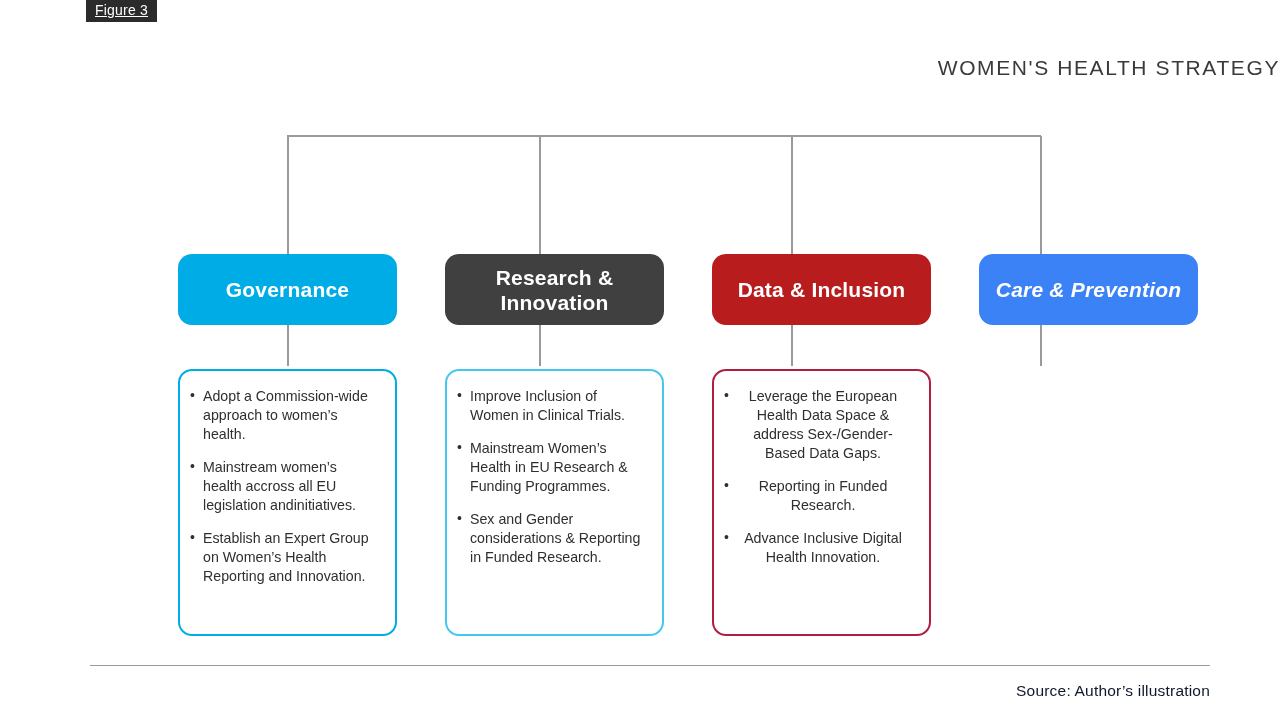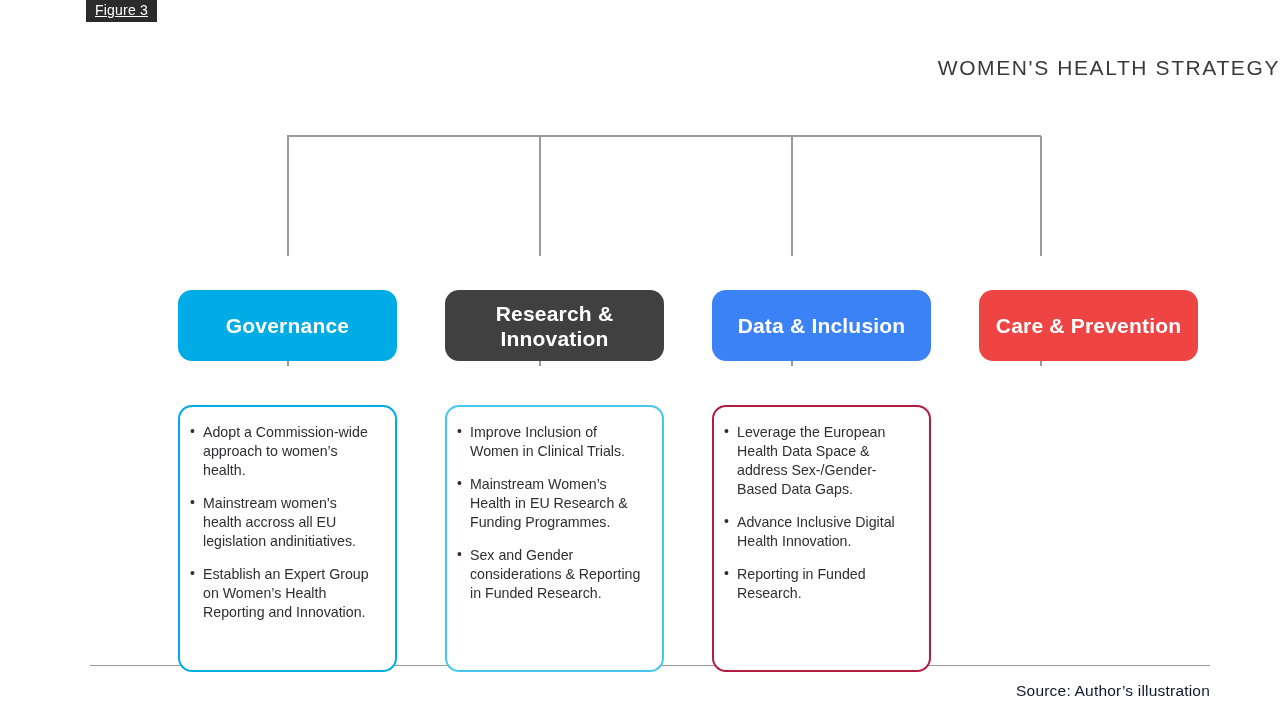--- a/index.html
+++ b/index.html
@@ -59,21 +59,20 @@
   
   #columns {
     position: absolute;
     left: 178px;
     top: 254px;
     width: 1020px;
     height: 382px;
     display: flex;
     justify-content: space-between;
     align-items: flex-start;
-    margin-top: 36px;
   }
   .column {
     width: 219px;
     display: flex;
     flex-direction: column;
     align-items: stretch;
   }
   .col-header {
     height: 71px;
     border-radius: 14px;
@@ -189,30 +188,30 @@
     <div class="col-body" style="border-color: rgb(69, 199, 240);">
       <ul class="bullet-list">
         <li class="bullet-item">Improve Inclusion of Women in Clinical Trials.</li>
         <li class="bullet-item">Mainstream Women’s Health in EU Research &amp; Funding Programmes.</li>
         <li class="bullet-item">Sex and Gender considerations &amp; Reporting in Funded Research.</li>
       </ul>
     </div>
   </div>
 
   <div class="column">
-    <div class="col-header" style="background-color: #3b82f6; text-align: right;">Data &amp; Inclusion</div>
-    <div class="col-body" style="border-color: rgb(176, 29, 64);">
+    <div class="col-header" style="background-color: #b91c1c; text-align: right;">Data &amp; Inclusion</div>
+    <div class="col-body" style="border-color: rgb(176, 29, 64); text-align: center;">
       <ul class="bullet-list">
         <li class="bullet-item">Leverage the European Health Data Space &amp; address Sex-/Gender-Based Data Gaps.</li>
+        <li class="bullet-item">Reporting in Funded Research.</li>
         <li class="bullet-item">Advance Inclusive Digital Health Innovation.</li>
-        <li class="bullet-item">Reporting in Funded Research.</li>
       </ul>
     </div>
   </div>
 
   <div class="column">
-    <div class="col-header" style="background-color: #ef4444;">Care &amp; Prevention</div>
+    <div class="col-header" style="background-color: #3b82f6; font-style: italic;">Care &amp; Prevention</div>
   </div>
 
 </div>
 
 <div id="footer-rule"></div>
 <div id="source-note">Source: Author’s illustration</div>
 
 </body></html>

